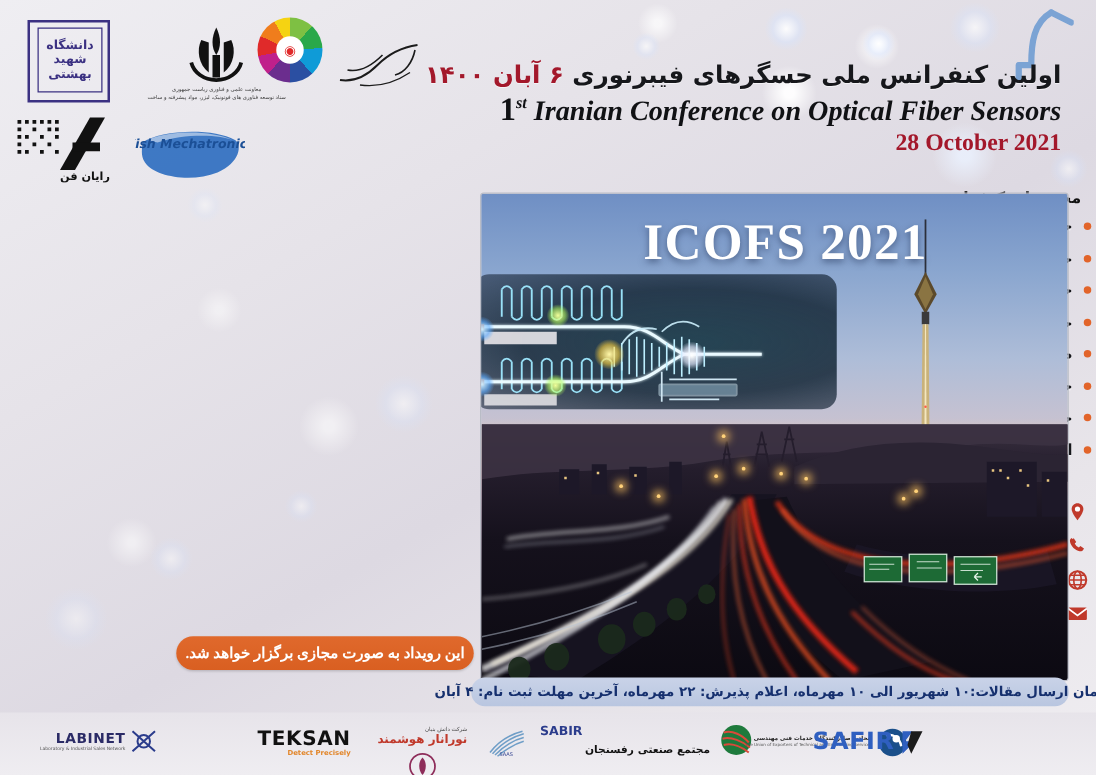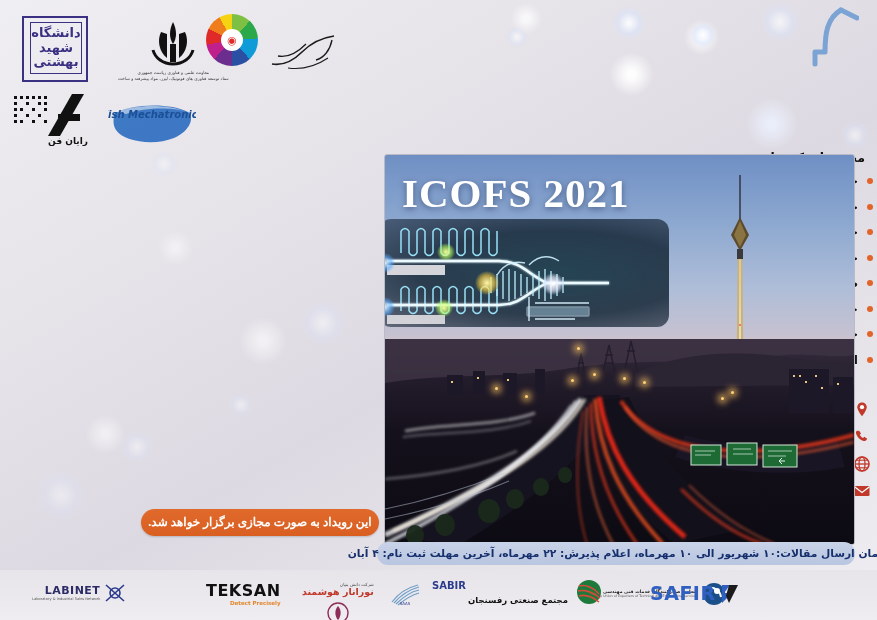--- a/index.html
+++ b/index.html
@@ -30,21 +30,21 @@
   .bracket{position:absolute;top:4px;right:18px;width:48px;height:66px;pointer-events:none;}
 
   
   .top-logos{position:absolute;top:6px;left:0;width:352px;height:142px;}
   .logo{position:absolute;}
   .lbl-tiny{font-size:4.3px;color:#3a3a3a;line-height:1.45;text-align:center;white-space:nowrap;}
 
   .sbu-box{width:62px;height:62px;border:2.5px solid #3b3182;}
   .sbu-inner{width:50px;height:50px;margin:4px;border:1.5px solid #3b3182;
     display:flex;align-items:center;justify-content:center;color:#3b3182;
-    font-size:13px;font-weight:bold;line-height:1.15;text-align:center;}
+    font-size:10px;font-weight:bold;line-height:1.15;text-align:center;}
 
   .emblem{width:52px;height:46px;}
   .opsi-ring{width:52px;height:52px;border-radius:50%;
     background:conic-gradient(#7ec043 0 12%,#2aa84a 12% 24%,#0f9bd7 24% 38%,#2b4fa2 38% 50%,#6b2d8e 50% 62%,#c0208b 62% 72%,#e02a2a 72% 82%,#f07d1c 82% 92%,#f5d312 92% 100%);
     display:flex;align-items:center;justify-content:center;}
   .opsi-core{width:22px;height:22px;border-radius:50%;background:#fff;
     display:flex;align-items:center;justify-content:center;font-size:11px;color:#e02a2a;font-weight:bold;}
 
   .rayanfan{width:86px;height:54px;}
   .kish{width:88px;height:46px;}
@@ -85,21 +85,21 @@
     display:flex;align-items:center;justify-content:center;direction:rtl;
     box-shadow:0 1px 2px rgba(0,0,0,.18);}
   .pill-orange span{color:#fff;font-size:12px;font-weight:bold;font-family:Liberation Serif, serif;}
 
   
   .picture{position:absolute;left:384px;top:154px;width:469px;height:389px;
     border:1px solid #b9bcc6;border-radius:3px;overflow:hidden;
     background:linear-gradient(180deg,#6f8fc4 0%,#8aa6cf 16%,#aebdd8 34%,#cdc3cf 50%,#b99fb0 60%,#6f5a6e 70%,#2b2430 80%,#161320 100%);}
   .sky-glow{position:absolute;left:0;right:0;top:46%;height:16%;
     background:linear-gradient(180deg,rgba(255,214,180,0) 0%,rgba(255,198,150,.5) 55%,rgba(180,130,120,.2) 100%);}
-  .icofs{position:absolute;top:14px;left:17px;right:0;
+  .icofs{position:absolute;top:14px;left:17px;right:0;text-align:center;
     font-family:"Liberation Serif","DejaVu Serif",serif;font-weight:bold;font-size:41px;
     color:#fff;letter-spacing:1px;direction:ltr;text-shadow:0 2px 6px rgba(30,45,80,.55);}
 
   .chip{position:absolute;left:-6px;top:64px;width:290px;height:108px;border-radius:12px;
     background:radial-gradient(ellipse at 60% 50%, rgba(26,58,72,.92) 0%, rgba(20,38,54,.85) 55%, rgba(22,34,52,.55) 100%);
     filter:blur(.2px);}
   .glowdot{position:absolute;border-radius:50%;}
 
   .tower{position:absolute;left:340px;top:20px;width:30px;height:250px;}
   .city{position:absolute;left:0;right:0;bottom:0;height:205px;overflow:hidden;
@@ -209,20 +209,31 @@
 
     <div class="logo" style="left:108px;top:94px;">
       <svg class="kish" viewBox="0 0 88 46">
         <path d="M6 14 C20 4 62 2 80 12 C86 16 84 30 66 38 C46 46 16 42 8 30 C4 24 6 18 6 14 Z" fill="#2f6fc0" opacity=".92"></path>
         <path d="M10 12 C26 4 62 4 78 12 C70 8 40 6 18 14 Z" fill="#fff" opacity=".5"></path>
         <text x="44" y="18" font-size="10" font-style="italic" font-weight="bold" fill="#1b4f96" text-anchor="middle">Kish Mechatronics</text>
       </svg>
     </div>
   </div>
 
+  <div class="headline">
+    <div class="fa-title">
+      <span>اولین کنفرانس ملی حسگرهای فیبرنوری</span>
+      <span class="date-fa">۶ آبان ۱۴۰۰</span>
+    </div>
+    <div class="en-title">
+      <span class="ord"><span>1</span><sup>st</sup></span>
+      <span>Iranian Conference on Optical Fiber Sensors</span>
+    </div>
+    <div class="en-date">28 October 2021</div>
+  </div>
 
   <div class="topics">
     <div class="topics-head">محورهای کنفرانس:</div>
 
     <div class="topic-row">
       <span class="dot"></span>
       <span class="topic-txt">حسگرهای فیبرنوری  پایش فیزیکی، مکانیکی و الکترو مغناطیسی</span>
     </div>
     <div class="topic-row">
       <span class="dot"></span>

